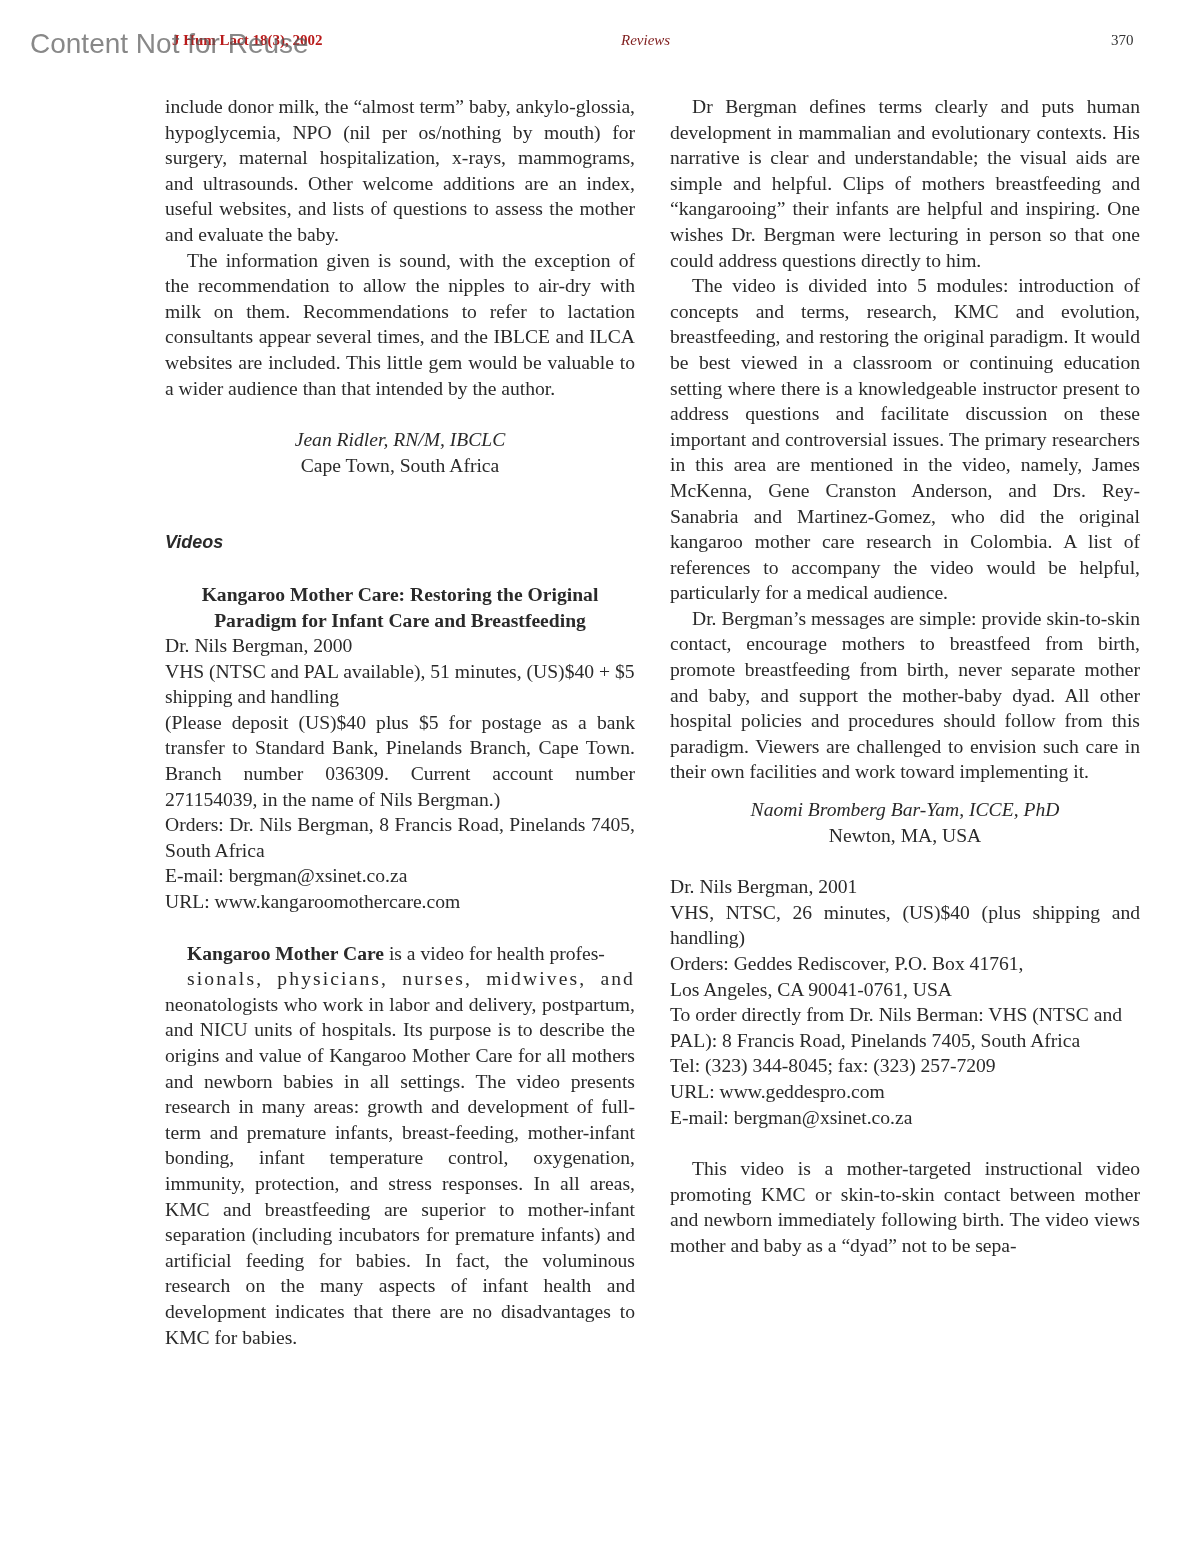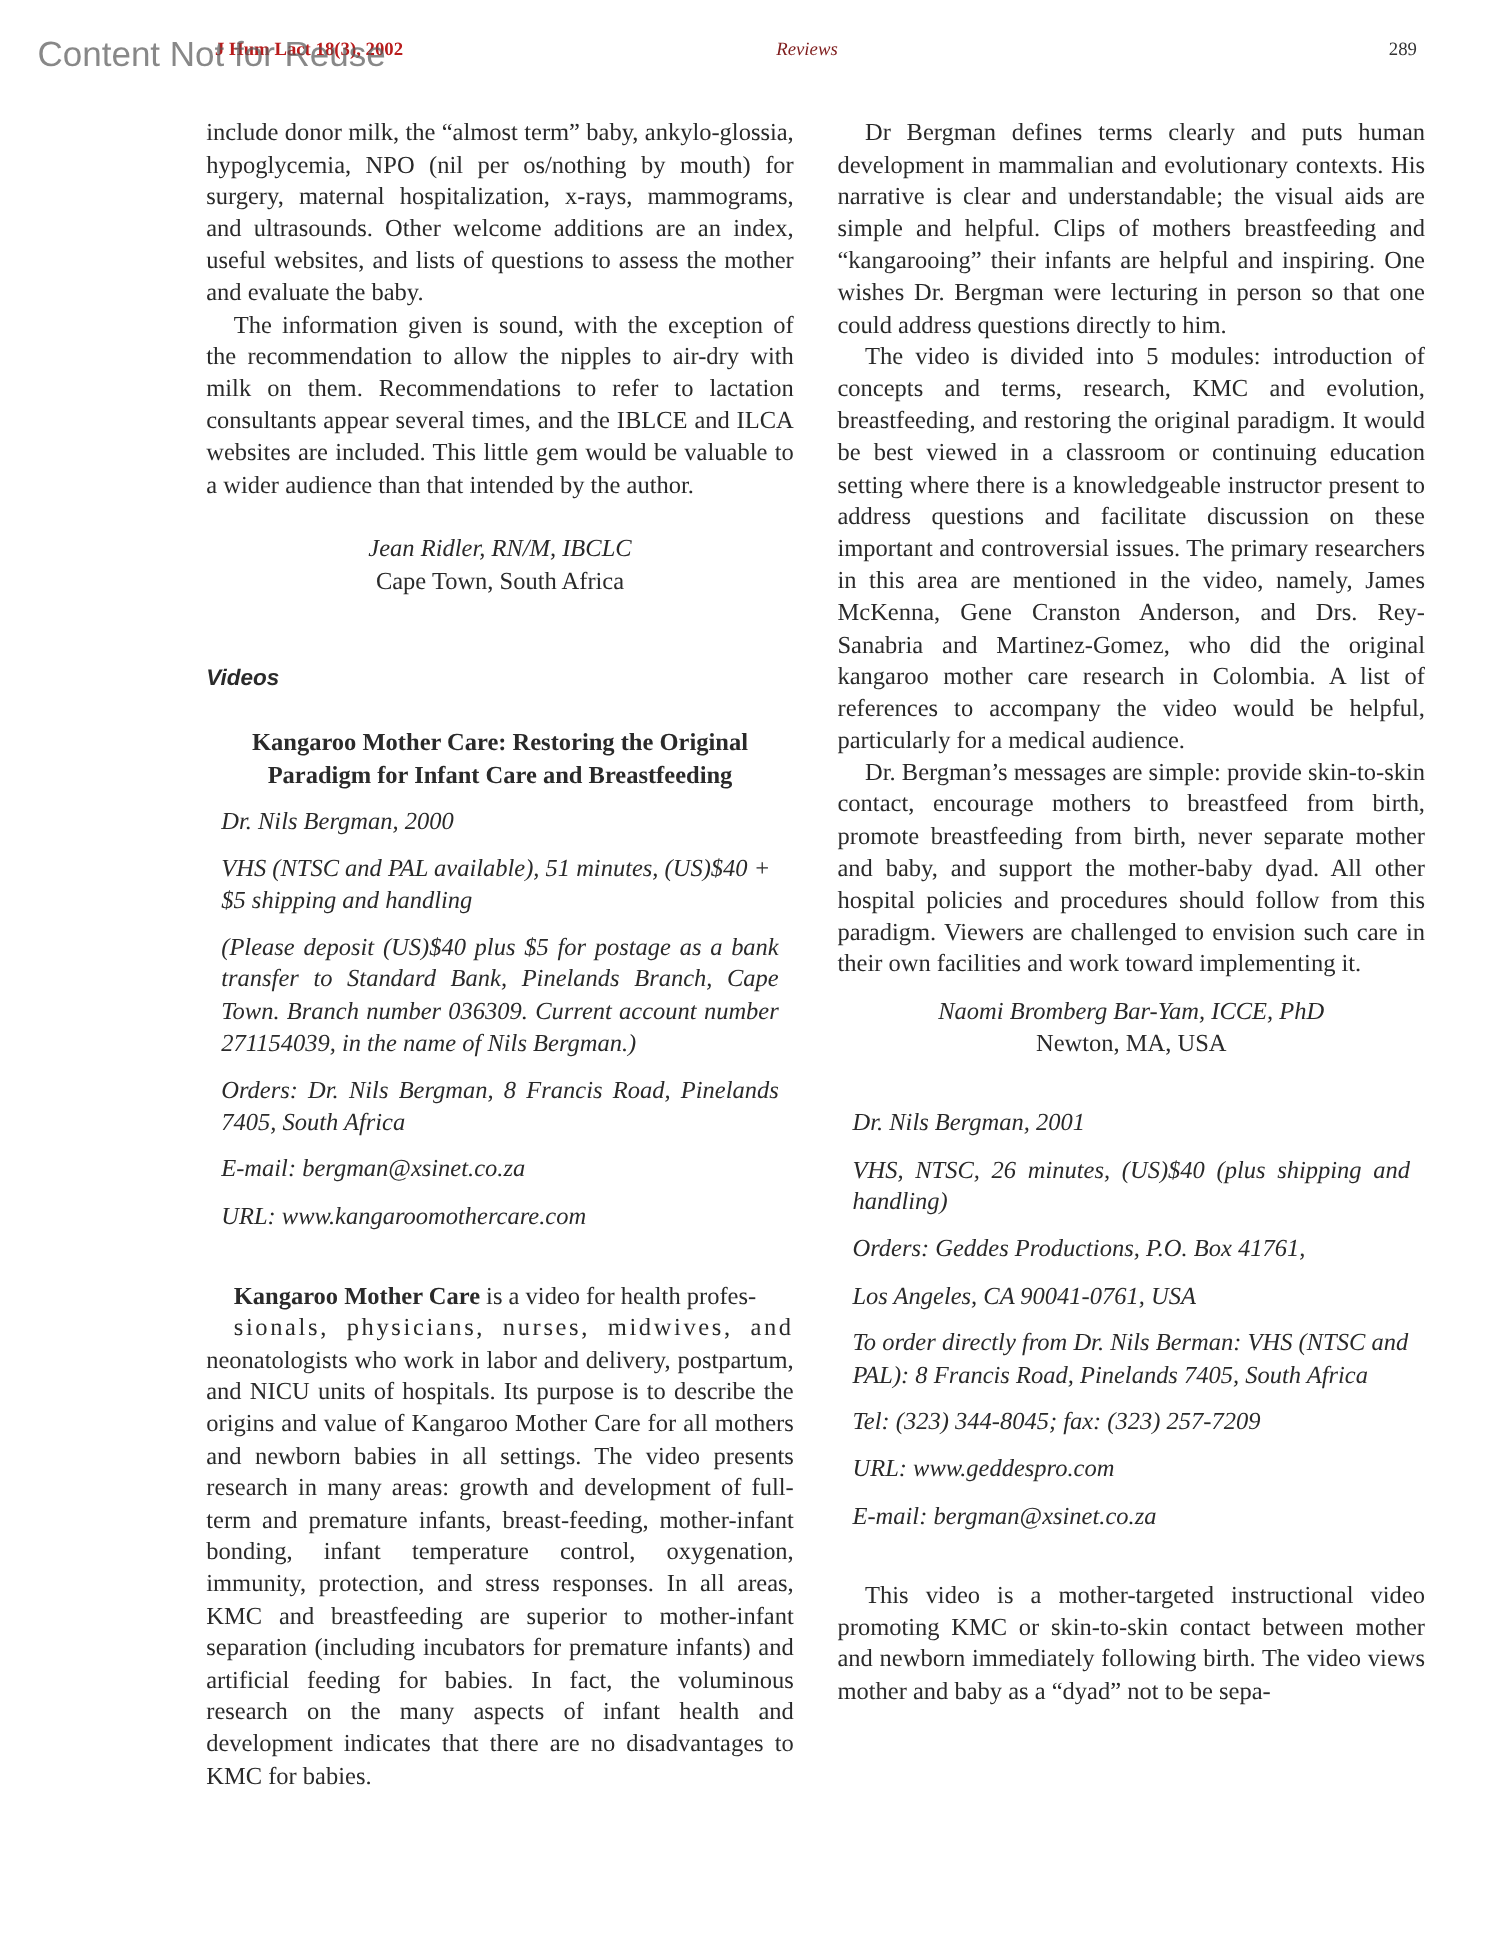--- a/index.html
+++ b/index.html
@@ -14,36 +14,36 @@
     .col-left { left: 165px; }
     .col-right { left: 670px; }
     p { margin: 0; text-align: justify; hyphens: manual; }
     p.indent { text-indent: 22px; }
     .sig { text-align: center; margin: 0; }
     .sig-name { font-style: italic; }
     .section-heading { font-family: Liberation Sans, sans-serif; font-style: italic; font-weight: bold;
                        font-size: 18px; margin: 0; }
     .item-title { font-weight: bold; margin: 0; text-align: center; }
     .item-title.just { text-align: justify; text-align-last: left; }
-    .meta { margin: 12px; text-align: left; font-style: italic; }
+    .meta { margin: 0; text-align: left; }
     .meta.just { text-align: justify; }
     .spaced { letter-spacing: 2.1px; }
     .gap-sm { height: 12px; }
     .gap-md { height: 26px; }
     .gap-lg { height: 52px; }
     .bold { font-weight: bold; }
     .jline { display: block; text-align: justify; text-align-last: justify; }
   </style>
 </head>
 <body>
 
 <div class="watermark">Content Not for Reuse</div>
 <div class="running-head-left">J Hum Lact 18(3), 2002</div>
 <div class="running-head-center">Reviews</div>
-<div class="page-number">289</div>
+<div class="page-number">370</div>
 
 <div class="col col-left">
   <p>include donor milk, the “almost term” baby, ankylo-glossia, hypoglycemia, NPO (nil per os/nothing by mouth) for surgery, maternal hospitalization, x-rays, mammograms, and ultrasounds. Other welcome additions are an index, useful websites, and lists of questions to assess the mother and evaluate the baby.</p>
   <p class="indent">The information given is sound, with the exception of the recommendation to allow the nipples to air-dry with milk on them. Recommendations to refer to lactation consultants appear several times, and the IBLCE and ILCA websites are included. This little gem would be valuable to a wider audience than that intended by the author.</p>
   <div class="gap-md"></div>
   <p class="sig sig-name">Jean Ridler, RN/M, IBCLC</p>
   <p class="sig">Cape Town, South Africa</p>
   <div class="gap-lg"></div>
   <p class="section-heading">Videos</p>
   <div class="gap-md"></div>
@@ -61,21 +61,21 @@
 <div class="col col-right">
   <p class="indent">Dr Bergman defines terms clearly and puts human development in mammalian and evolutionary contexts. His narrative is clear and understandable; the visual aids are simple and helpful. Clips of mothers breastfeeding and “kangarooing” their infants are helpful and inspiring. One wishes Dr. Bergman were lecturing in person so that one could address questions directly to him.</p>
   <p class="indent">The video is divided into 5 modules: introduction of concepts and terms, research, KMC and evolution, breastfeeding, and restoring the original paradigm. It would be best viewed in a classroom or continuing education setting where there is a knowledgeable instructor present to address questions and facilitate discussion on these important and controversial issues. The primary researchers in this area are mentioned in the video, namely, James McKenna, Gene Cranston Anderson, and Drs. Rey-Sanabria and Martinez-Gomez, who did the original kangaroo mother care research in Colombia. A list of references to accompany the video would be helpful, particularly for a medical audience.</p>
   <p class="indent">Dr. Bergman’s messages are simple: provide skin-to-skin contact, encourage mothers to breastfeed from birth, promote breastfeeding from birth, never separate mother and baby, and support the mother-baby dyad. All other hospital policies and procedures should follow from this paradigm. Viewers are challenged to envision such care in their own facilities and work toward implementing it.</p>
   <div class="gap-sm"></div>
   <p class="sig sig-name">Naomi Bromberg Bar-Yam, ICCE, PhD</p>
   <p class="sig">Newton, MA, USA</p>
   <div class="gap-md"></div>
   <p class="meta">Dr. Nils Bergman, 2001</p>
   <p class="meta just">VHS, NTSC, 26 minutes, (US)$40 (plus shipping and handling)</p>
-  <p class="meta">Orders: Geddes Productions, P.O. Box 41761,</p>
+  <p class="meta">Orders: Geddes Rediscover, P.O. Box 41761,</p>
   <p class="meta">Los Angeles, CA 90041-0761, USA</p>
   <p class="meta">To order directly from Dr. Nils Berman: VHS (NTSC and PAL): 8 Francis Road, Pinelands 7405, South Africa</p>
   <p class="meta">Tel: (323) 344-8045; fax: (323) 257-7209</p>
   <p class="meta">URL: www.geddespro.com</p>
   <p class="meta">E-mail: bergman@xsinet.co.za</p>
   <div class="gap-md"></div>
   <p class="indent">This video is a mother-targeted instructional video promoting KMC or skin-to-skin contact between mother and newborn immediately following birth. The video views mother and baby as a “dyad” not to be sepa-</p>
 </div>
 
 </body></html>

